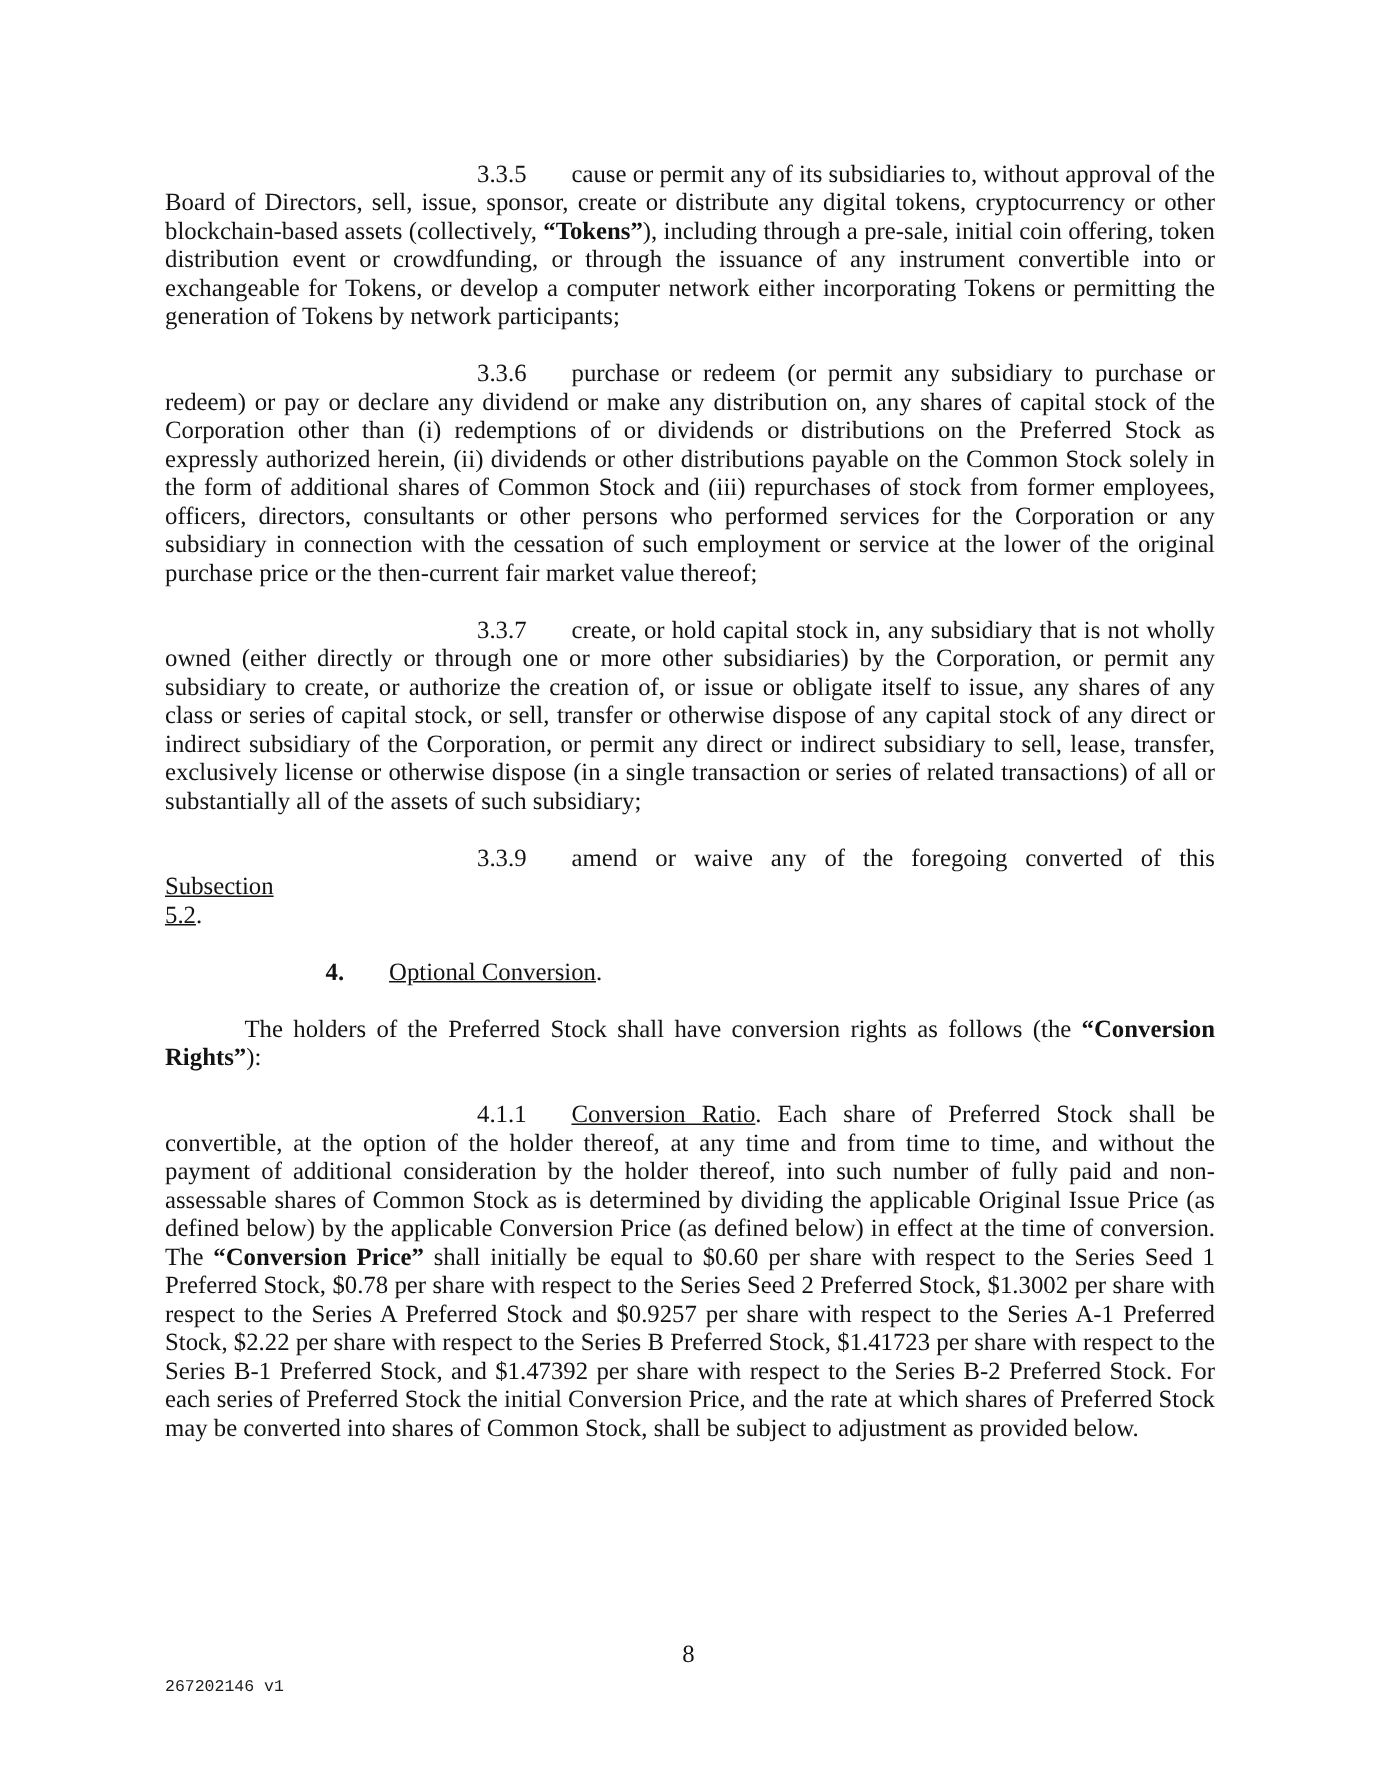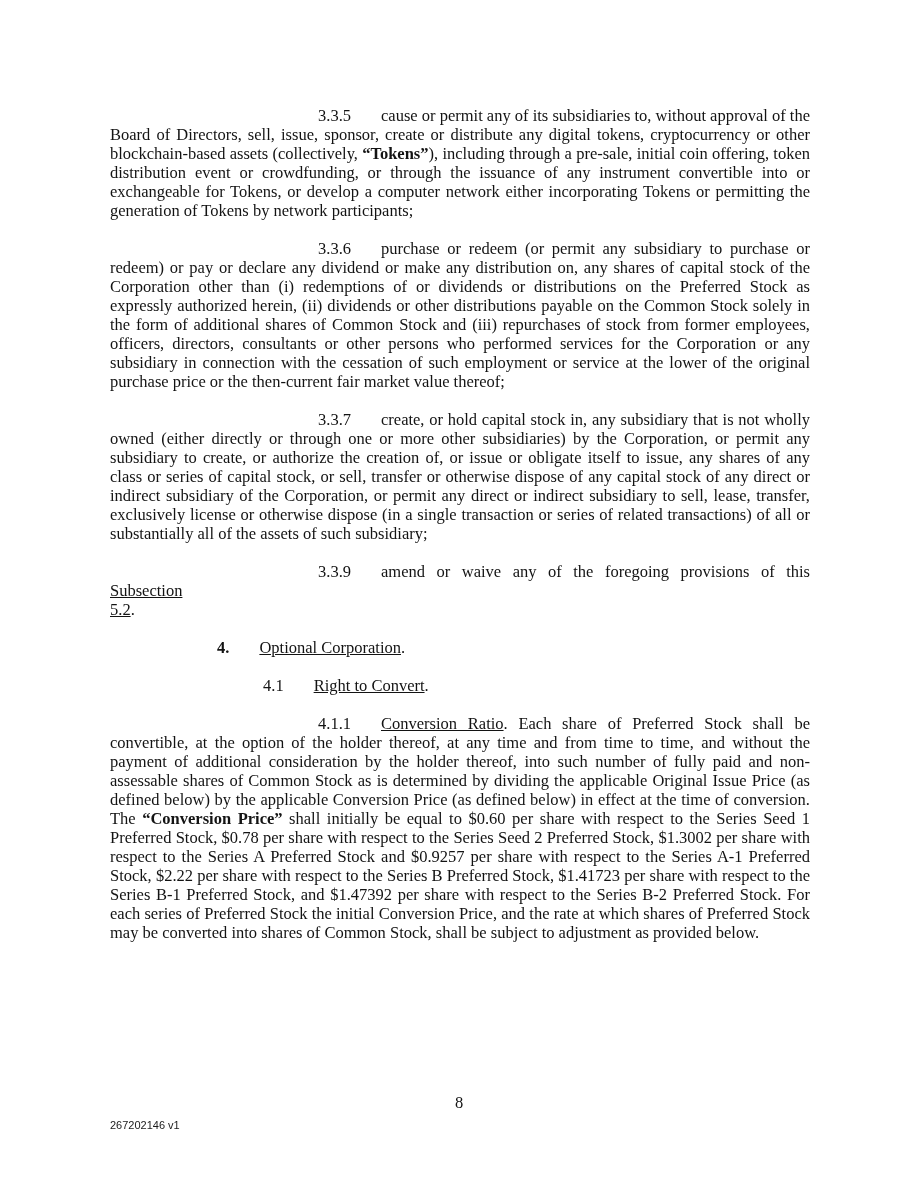--- a/index.html
+++ b/index.html
@@ -35,33 +35,33 @@
     top: 1093px;
     left: 0;
     width: 100%;
     text-align: center;
     font-size: 16.5px;
   }
   .doc-id {
     position: absolute;
     top: 1116px;
     left: 110px;
-    font-family: Liberation Sans, sans-serif;
+    font-family: Liberation Mono, monospace;
     font-size: 11px;
     color: #1a1a1a;
   }
 </style>
 </head>
 <body>
 
 <div class="page">
   <div class="doc-body">
       <p class="i2"><span class="num">3.3.5</span><span class="tab"></span><span>cause or permit any of its subsidiaries to, without approval of the Board of Directors, sell, issue, sponsor, create or distribute any digital tokens, cryptocurrency or other blockchain-based assets (collectively, </span><span class="b">“Tokens”</span><span>), including through a pre-sale, initial coin offering, token distribution event or crowdfunding, or through the issuance of any instrument convertible into or exchangeable for Tokens, or develop a computer network either incorporating Tokens or permitting the generation of Tokens by network participants;</span></p>
       <p class="i2"><span class="num">3.3.6</span><span class="tab"></span><span>purchase or redeem (or permit any subsidiary to purchase or redeem) or pay or declare any dividend or make any distribution on, any shares of capital stock of the Corporation other than (i) redemptions of or dividends or distributions on the Preferred Stock as expressly authorized herein, (ii) dividends or other distributions payable on the Common Stock solely in the form of additional shares of Common Stock and (iii) repurchases of stock from former employees, officers, directors, consultants or other persons who performed services for the Corporation or any subsidiary in connection with the cessation of such employment or service at the lower of the original purchase price or the then-current fair market value thereof;</span></p>
       <p class="i2"><span class="num">3.3.7</span><span class="tab"></span><span>create, or hold capital stock in, any subsidiary that is not wholly owned (either directly or through one or more other subsidiaries) by the Corporation, or permit any subsidiary to create, or authorize the creation of, or issue or obligate itself to issue, any shares of any class or series of capital stock, or sell, transfer or otherwise dispose of any capital stock of any direct or indirect subsidiary of the Corporation, or permit any direct or indirect subsidiary to sell, lease, transfer, exclusively license or otherwise dispose (in a single transaction or series of related transactions) of all or substantially all of the assets of such subsidiary;</span></p>
-      <p class="i2 last-justify"><span class="num">3.3.9</span><span class="tab"></span><span>amend or waive any of the foregoing provisions of this </span><span class="u">Subsection</span><br><span class="u">5.2</span><span>.</span></p>
-      <p class="i1"><span class="num b">4.</span><span class="tab"></span><span class="u">Optional Corporation</span><span>.</span></p>
-      <p class="i15"><span class="num">4.1</span><span class="tab"></span><span class="u">Right to Convert</span><span>.</span></p>
+      <p class="i2 last-justify"><span class="num">3.3.9</span><span class="tab"></span><span>amend or waive any of the foregoing converted of this </span><span class="u">Subsection</span><br><span class="u">5.2</span><span>.</span></p>
+      <p class="i1"><span class="num b">4.</span><span class="tab"></span><span class="u">Optional Conversion</span><span>.</span></p>
+      <p class="i05"><span>The holders of the Preferred Stock shall have conversion rights as follows (the </span><span class="b">“Conversion Rights”</span><span>):</span></p>
       <p class="i2"><span class="num">4.1.1</span><span class="tab"></span><span class="u">Conversion Ratio</span><span>.  Each share of Preferred Stock shall be convertible, at the option of the holder thereof, at any time and from time to time, and without the payment of additional consideration by the holder thereof, into such number of fully paid and non-assessable shares of Common Stock as is determined by dividing the applicable Original Issue Price (as defined below) by the applicable Conversion Price (as defined below) in effect at the time of conversion.  The </span><span class="b">“Conversion Price”</span><span> shall initially be equal to $0.60 per share with respect to the Series Seed 1 Preferred Stock, $0.78 per share with respect to the Series Seed 2 Preferred Stock, $1.3002 per share with respect to the Series A Preferred Stock and $0.9257 per share with respect to the Series A-1 Preferred Stock, $2.22 per share with respect to the Series B Preferred Stock, $1.41723 per share with respect to the Series B-1 Preferred Stock, and $1.47392 per share with respect to the Series B-2 Preferred Stock.  For each series of Preferred Stock the initial Conversion Price, and the rate at which shares of Preferred Stock may be converted into shares of Common Stock, shall be subject to adjustment as provided below.</span></p>
     </div>
   <div class="page-number">8</div>
   <div class="doc-id">267202146 v1</div>
 </div>
 
 </body></html>

